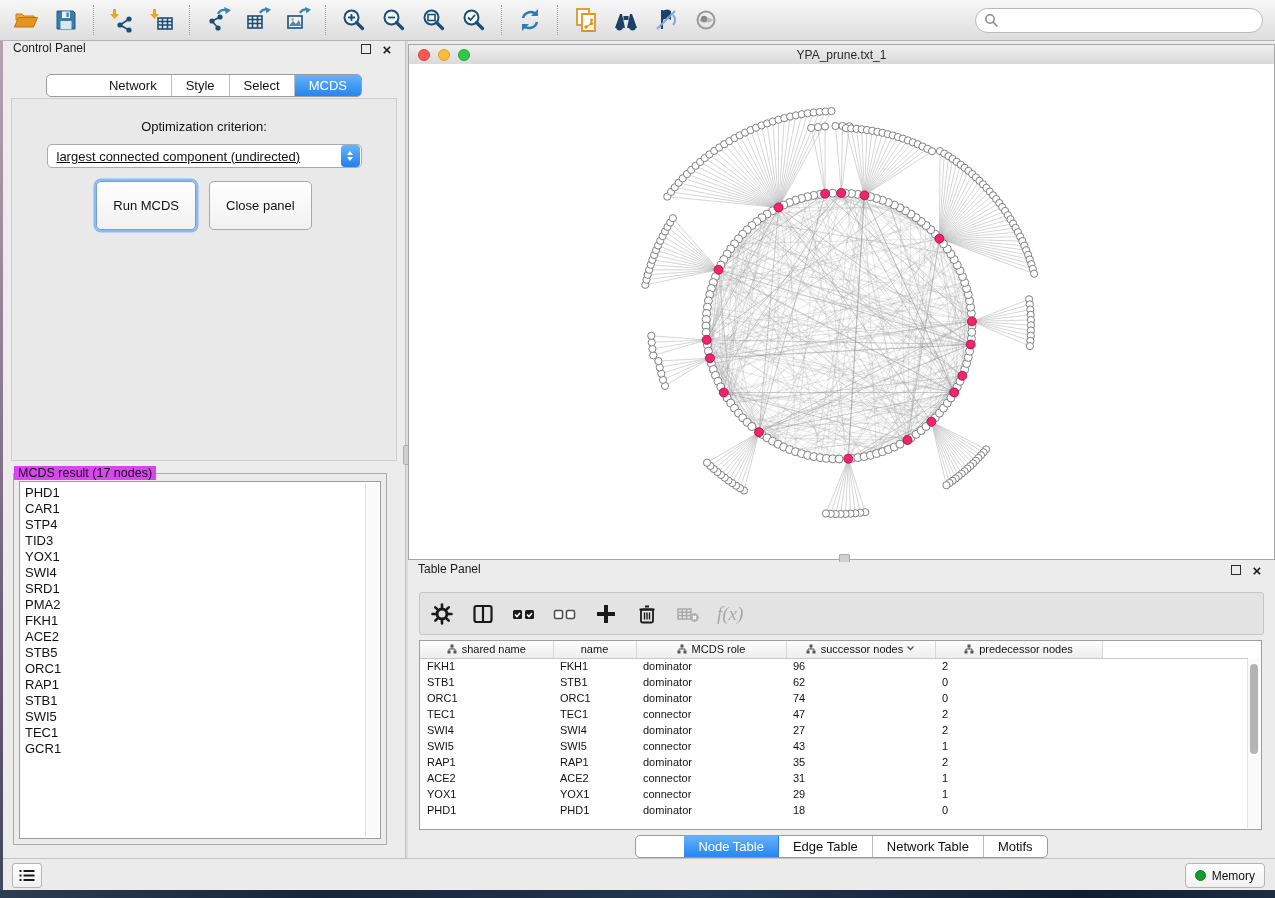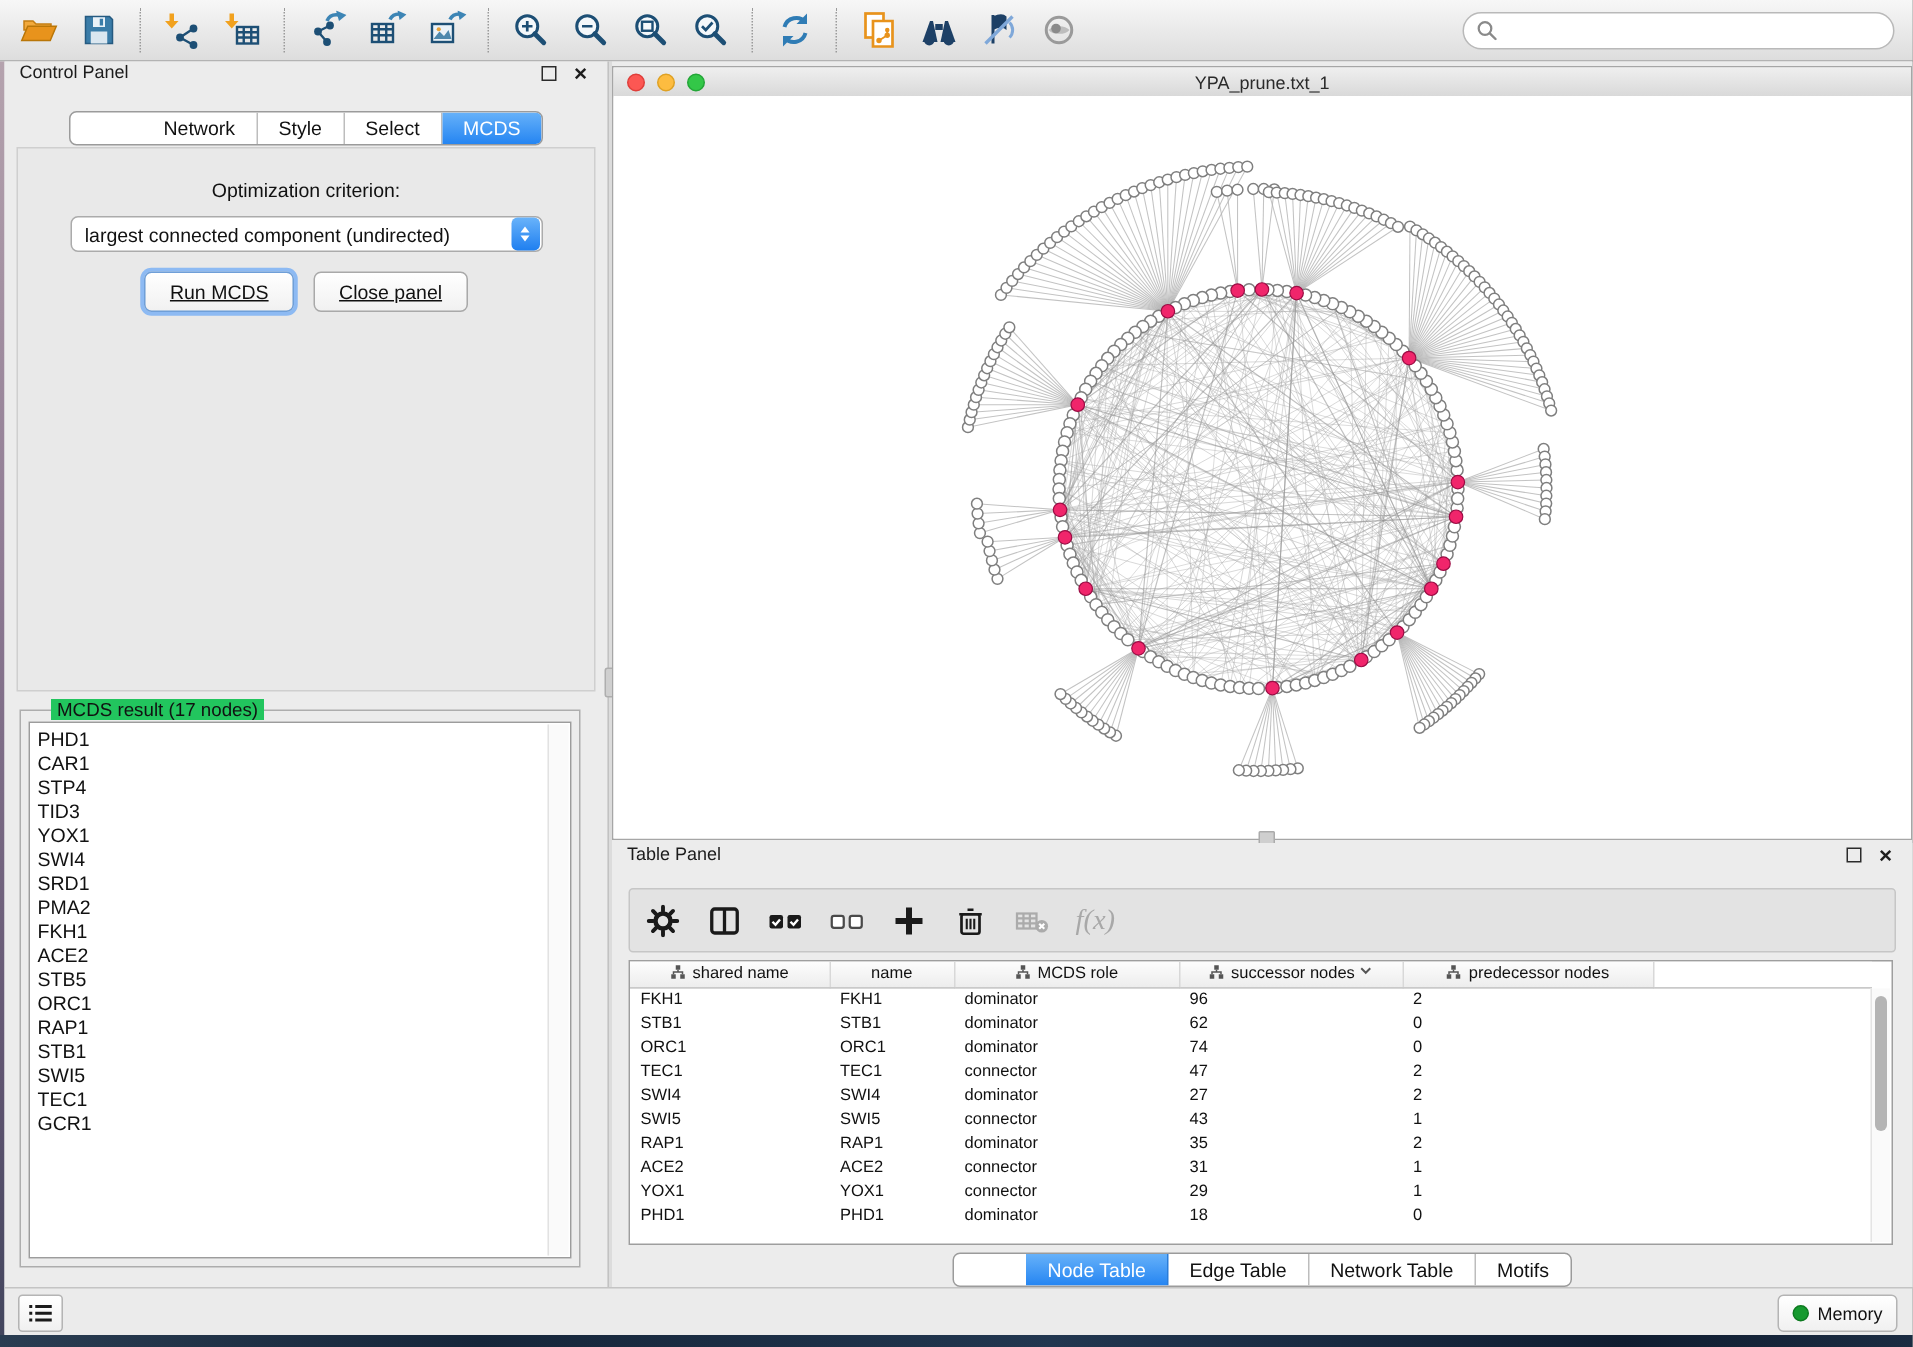--- a/index.html
+++ b/index.html
@@ -36,33 +36,33 @@
   .seg{display:inline-flex;background:#fff;border:1px solid #9b9b9b;border-radius:5px;overflow:hidden;padding-left:48px;}
   .seg>div{padding:3px 14px;font-size:13px;color:#111;border-right:1px solid #bdbdbd;white-space:nowrap;}
   .seg>div:last-child{border-right:none;}
   .seg>div.sel{background:linear-gradient(#66b1f9,#2585f2);color:#fff;border-color:#2a7cd8;}
   .tabsrow{text-align:center;margin-top:7px;}
   
   .tabcontent{position:absolute;left:8px;top:57px;width:386px;height:363px;
     background:#e9e9e9;border:1px solid #cfcfcf;box-sizing:border-box;text-align:center;}
   .optlabel{margin-top:20px;font-size:13px;color:#111;}
   .dropdown{margin:10px auto 0;width:315px;height:24px;background:#fff;border:1px solid #ababab;border-radius:5px;
-    display:flex;align-items:center;box-sizing:border-box;position:relative;}
+    display:flex;align-items:center;box-sizing:border-box;position:relative;text-decoration:underline;}
   .dropdown .dtext{flex:1;font-size:13px;color:#111;text-align:left;padding-left:9px;white-space:nowrap;}
   .stepper{width:19px;height:22px;border-radius:4px;background:linear-gradient(#69b3fa,#1f7ff0);
     margin-right:1px;display:flex;flex-direction:column;align-items:center;justify-content:center;gap:2px;}
   .tri-up{width:0;height:0;border-left:3.5px solid transparent;border-right:3.5px solid transparent;border-bottom:4.5px solid #fff;}
   .tri-dn{width:0;height:0;border-left:3.5px solid transparent;border-right:3.5px solid transparent;border-top:4.5px solid #fff;}
   .btnrow{margin-top:13px;display:flex;justify-content:center;gap:13px;}
-  .pushbtn{height:23px;padding:1px 16px;font-size:13px;color:#111;background:linear-gradient(#ffffff,#f1f1f1);
-    border:1px solid #a9a9a9;border-radius:5px;display:flex;align-items:center;text-decoration:underline;}
+  .pushbtn{height:23px;padding:12px 16px;font-size:13px;color:#111;background:linear-gradient(#ffffff,#f1f1f1);
+    border:1px solid #a9a9a9;border-radius:5px;display:flex;align-items:center;}
   .pushbtn.focusring{box-shadow:0 0 0 2.5px rgba(110,170,245,.75);border-color:#6f9fd8;}
   
   .groupbox{position:absolute;left:10px;top:432px;width:374px;height:372px;border:1px solid #adadad;box-sizing:border-box;}
-  .grouplegend{position:absolute;left:20px;top:-8px;background:#22c55e;padding:0 4px;font-size:12.5px;color:#111;}
+  .grouplegend{position:absolute;left:0;top:-8px;background:#d946ef;padding:0 4px;font-size:12.5px;color:#111;}
   .mcdslist{position:absolute;left:5px;top:7px;right:5px;bottom:5px;background:#fff;border:1px solid #9c9c9c;
     overflow:hidden;font-size:13px;color:#111;}
   .mcdslist .inner{position:absolute;left:5px;top:3px;right:16px;bottom:0;}
   .mcds-item{height:16px;line-height:16px;}
   .mcdstrack{position:absolute;right:1px;top:1px;bottom:1px;width:13px;background:#fafafa;border-left:1px solid #e2e2e2;}
   
   .netwin{position:absolute;left:0;top:3px;width:867px;height:516px;background:#fff;
     border:1px solid #a6a6a6;box-sizing:border-box;}
   .nettitle{height:19px;background:linear-gradient(#efefef,#d9d9d9);border-bottom:1px solid #b5b5b5;
     position:relative;display:flex;align-items:center;}

